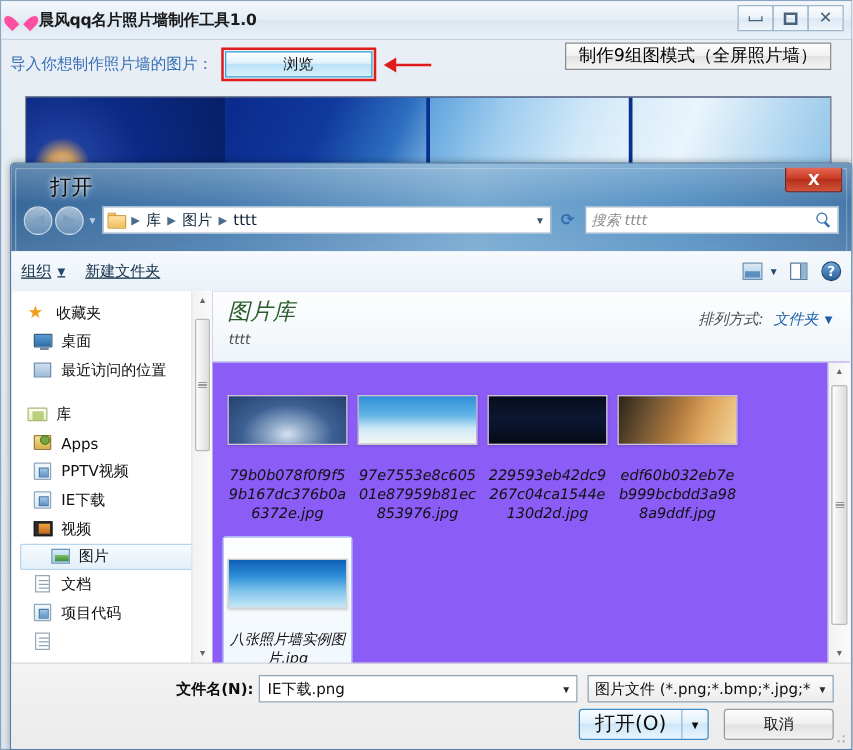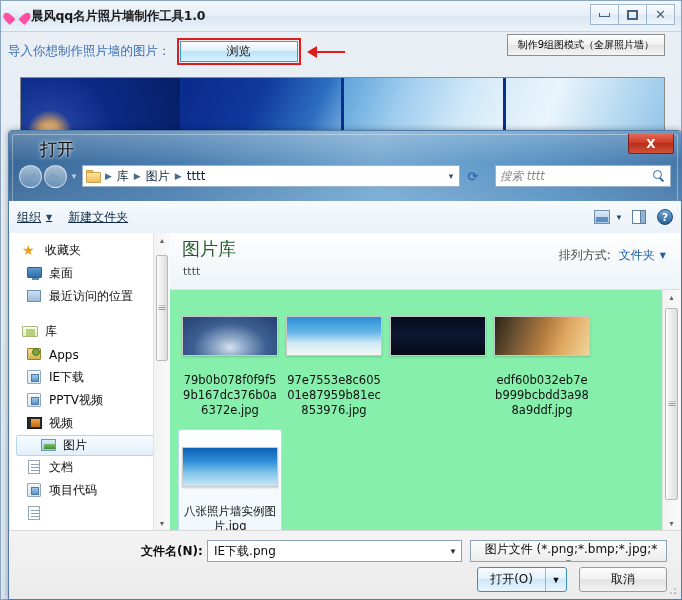--- a/index.html
+++ b/index.html
@@ -78,21 +78,21 @@
     position: absolute; left: 0; top: 0; width: 0; height: 0;
     border-top: 6px solid transparent; border-bottom: 6px solid transparent;
     border-right: 10px solid #e01b1b;
   }
   .make9-btn {
     position: absolute; right: 9px; top: 0;
     height: 22px; padding: 0 10px;
     background: linear-gradient(to bottom, #fdfdfd 0%, #f0f0f0 50%, #e3e3e3 51%, #f4f4f4 100%);
     border: 1px solid #8d8d8d;
     display: flex; align-items: center; justify-content: center;
-    font-size: 10px; color: #000;
+    font-size: 14px; color: #000;
     font-family: "DejaVu Sans", "Liberation Sans", sans-serif;
     box-sizing: border-box;
   }
 
   .photo-strip {
     position: absolute; left: 19px; top: 76px; right: 16px; height: 70px;
     display: flex; gap: 3px;
     border: 1px solid #8a8a8a;
     background: #0b2f8f;
     overflow: hidden;
@@ -196,21 +196,21 @@
   .crumb-sep { font-size: 9px; color: #4a6b8a; padding: 0 2px; }
   .addr-dd {
     margin-left: auto; margin-right: 4px; font-size: 8px; color: #3a556e;
   }
   .refresh-btn {
     width: 22px; height: 22px; margin-left: 2px;
     display: flex; align-items: center; justify-content: center;
     color: #2f6fb0; font-size: 13px; font-weight: bold;
   }
   .search-box {
-    width: 176px; height: 22px; background: #fff; margin-left: 11px;
+    width: 203px; height: 22px; background: #fff; margin-left: 3px;
     border: 1px solid #9ab4cc; box-sizing: border-box;
     display: flex; align-items: center; padding: 0 4px;
   }
   .search-ph { flex: 1 1 auto; font-size: 11.5px; color: #8a8a8a; font-style: italic;
                font-family: "DejaVu Sans", "Liberation Sans", sans-serif; }
   .search-icon { width: 13px; height: 13px; position: relative; }
   .search-icon .ring {
     position: absolute; left: 0; top: 0; width: 9px; height: 9px;
     border: 1.6px solid #2f6fb0; border-radius: 50%; box-sizing: border-box;
   }
@@ -335,21 +335,22 @@
     border: 1px solid #b9b9b9; border-radius: 2px; box-sizing: border-box;
   }
   .sb-grip {
     position: absolute; left: 50%; top: 50%; transform: translate(-50%,-50%);
     width: 7px; height: 5px;
     background: repeating-linear-gradient(to bottom, #9a9a9a 0 1px, transparent 1px 2px);
   }
 
   .file-pane {
     position: absolute; left: 161px; top: 0; right: 1px; bottom: 68px;
-    background: #86efac;
+    background: #8b5cf6;
+    font-style: italic;
   }
   .lib-header {
     position: absolute; left: 0; top: 0; right: 0; height: 56px;
     background: linear-gradient(to bottom, #fdfefe 0%, #eef4f9 100%);
     border-bottom: 1px solid #d5e0ea;
   }
   .lib-title {
     position: absolute; left: 12px; top: 4px;
     font-size: 18px; color: #2a5d2a;
     font-family: "DejaVu Sans", "Liberation Sans", sans-serif;
@@ -432,32 +433,32 @@
     background: #fff; border: 1px solid #8ea4b6; box-sizing: border-box;
     display: flex; align-items: center;
   }
   .fn-value { flex: 1 1 auto; padding-left: 6px; font-size: 12px; color: #0d0d0d;
               font-family: "DejaVu Sans", "Liberation Sans", sans-serif; }
   .dd-caret { width: 16px; text-align: center; font-size: 8px; color: #2b2b2b; }
   .ft-select {
     position: absolute; left: 461px; width: 197px; height: 22px;
     background: linear-gradient(to bottom, #fcfcfc, #ececec);
     border: 1px solid #8ea4b6; box-sizing: border-box;
-    display: flex; align-items: center; overflow: hidden; flex-direction: column;
+    display: flex; align-items: center; overflow: hidden;
   }
   .ft-value { flex: 1 1 auto; padding-left: 5px; font-size: 12px; color: #0d0d0d; white-space: nowrap;
               font-family: "DejaVu Sans", "Liberation Sans", sans-serif; }
   .btn-row { position: absolute; right: 14px; top: 36px; display: flex; align-items: center; }
   .open-btn {
     height: 25px; display: flex; align-items: center;
     border: 1px solid #3c8dc4; border-radius: 3px;
     background: linear-gradient(to bottom, #f8fcff 0%, #e3f1fb 45%, #cde7f8 50%, #e9f5fd 100%);
     box-sizing: border-box;
   }
-  .open-btn .lbl { padding: 0 12px; font-size: 12px; color: #0d0d0d;
+  .open-btn .lbl { padding: 0 12px; font-size: 16px; color: #0d0d0d;
                    font-family: "DejaVu Sans", "Liberation Sans", sans-serif; }
   .open-btn .split { width: 1px; height: 100%; background: #8fb9d8; }
   .open-btn .arr { width: 20px; text-align: center; font-size: 9px; color: #0d0d0d; }
   .cancel-btn {
     margin-left: 12px; width: 88px; height: 25px;
     border: 1px solid #9b9b9b; border-radius: 3px;
     background: linear-gradient(to bottom, #fcfcfc 0%, #f0f0f0 48%, #e2e2e2 52%, #f3f3f3 100%);
     display: flex; align-items: center; justify-content: center;
     font-size: 12px; color: #0d0d0d; box-sizing: border-box;
     font-family: "DejaVu Sans", "Liberation Sans", sans-serif;
@@ -611,27 +612,27 @@
           <div class="nav-row child">
             <span class="nav-ico">
                 <span class="ico-apps"></span>
               </span>
             <span>Apps</span>
           </div>
           <div class="nav-row child">
             <span class="nav-ico">
                 <span class="ico-folderblue"></span>
               </span>
+            <span>PPTV视频</span>
+          </div>
+          <div class="nav-row child">
+            <span class="nav-ico">
+                <span class="ico-folderblue"></span>
+              </span>
             <span>IE下载</span>
-          </div>
-          <div class="nav-row child">
-            <span class="nav-ico">
-                <span class="ico-folderblue"></span>
-              </span>
-            <span>PPTV视频</span>
           </div>
           <div class="nav-row child">
             <span class="nav-ico">
                 <span class="ico-film"></span>
               </span>
             <span>视频</span>
           </div>
           <div class="nav-row child selected">
             <span class="nav-ico">
                 <span class="ico-pic"></span>
@@ -691,20 +692,21 @@
               <div class="thumb-box">
                 <div class="thumb t-wide th2"></div>
               </div>
               <div class="file-name">97e7553e8c60501e87959b81ec853976.jpg</div>
             </div>
 
             <div class="file-item">
               <div class="thumb-box">
                 <div class="thumb t-wide th3"></div>
               </div>
+              <div class="file-name">229593eb42dc9267c04ca1544e130d2d.jpg</div>
             </div>
 
             <div class="file-item">
               <div class="thumb-box">
                 <div class="thumb t-wide th4"></div>
               </div>
               <div class="file-name">edf60b032eb7eb999bcbdd3a988a9ddf.jpg</div>
             </div>
 
             <div class="file-item selected">

